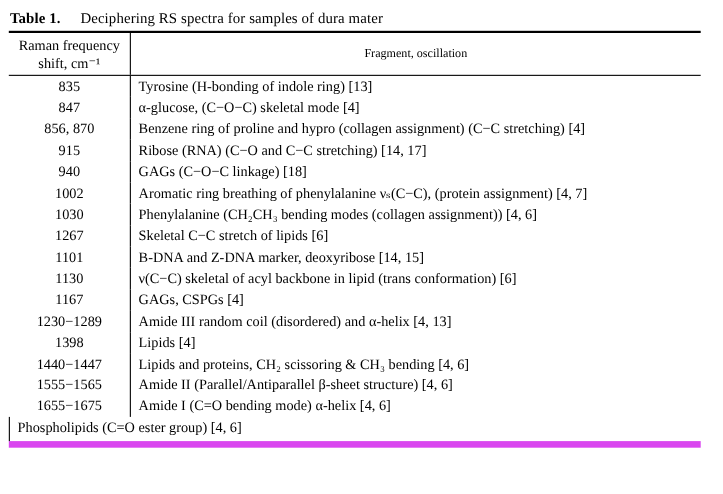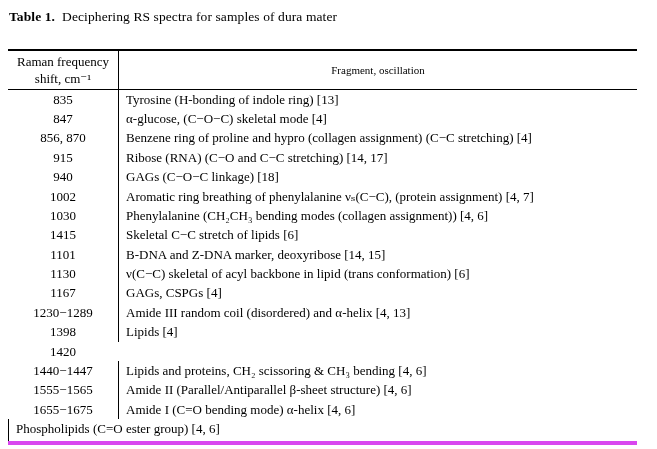--- a/index.html
+++ b/index.html
@@ -11,27 +11,27 @@
     overflow: hidden;
   }
   .page { padding: 5px 10px 0 8px; }
 
   .caption {
     font-size: 13.5px;
     line-height: 17px;
     margin: 3px 0 0 1px;
     letter-spacing: 0.1px;
   }
-  .caption .cap-label { font-weight: bold; margin-right: 7px; }
+  .caption .cap-label { font-weight: bold; margin-right: 18px; }
 
   .rs-table {
-    margin-top: 24px;
+    margin-top: 3px;
     width: 629px;
     border-top: 2px solid #000;
-    border-bottom: 4px solid #d946ef;
+    border-bottom: 6px solid #d946ef;
   }
 
   .thead {
     display: flex;
     border-bottom: 1.5px solid #000;
     min-height: 39px;
   }
   .th-shift {
     width: 110px;
     display: flex;
@@ -116,21 +116,21 @@
       </div>
       <div class="tr">
         <div class="td-shift">1002</div>
         <div class="td-frag">Aromatic ring breathing of phenylalanine νₛ(C−C), (protein assignment) [4, 7]</div>
       </div>
       <div class="tr">
         <div class="td-shift">1030</div>
         <div class="td-frag">Phenylalanine (CH₂CH₃ bending modes (collagen assignment)) [4, 6]</div>
       </div>
       <div class="tr">
-        <div class="td-shift">1415</div>
+        <div class="td-shift">1267</div>
         <div class="td-frag">Skeletal C−C stretch of lipids [6]</div>
       </div>
       <div class="tr">
         <div class="td-shift">1101</div>
         <div class="td-frag">B-DNA and Z-DNA marker, deoxyribose [14, 15]</div>
       </div>
       <div class="tr">
         <div class="td-shift">1130</div>
         <div class="td-frag">ν(C−C) skeletal of acyl backbone in lipid (trans conformation) [6]</div>
       </div>
@@ -140,21 +140,20 @@
       </div>
       <div class="tr">
         <div class="td-shift">1230−1289</div>
         <div class="td-frag">Amide III random coil (disordered) and α-helix [4, 13]</div>
       </div>
       <div class="tr">
         <div class="td-shift">1398</div>
         <div class="td-frag">Lipids [4]</div>
       </div>
       <div class="tr">
-        <div class="td-shift">1420</div>
       </div>
       <div class="tr">
         <div class="td-shift">1440−1447</div>
         <div class="td-frag">Lipids and proteins, CH₂ scissoring &amp; CH₃ bending [4, 6]</div>
       </div>
       <div class="tr">
         <div class="td-shift">1555−1565</div>
         <div class="td-frag">Amide II (Parallel/Antiparallel β-sheet structure) [4, 6]</div>
       </div>
       <div class="tr">

